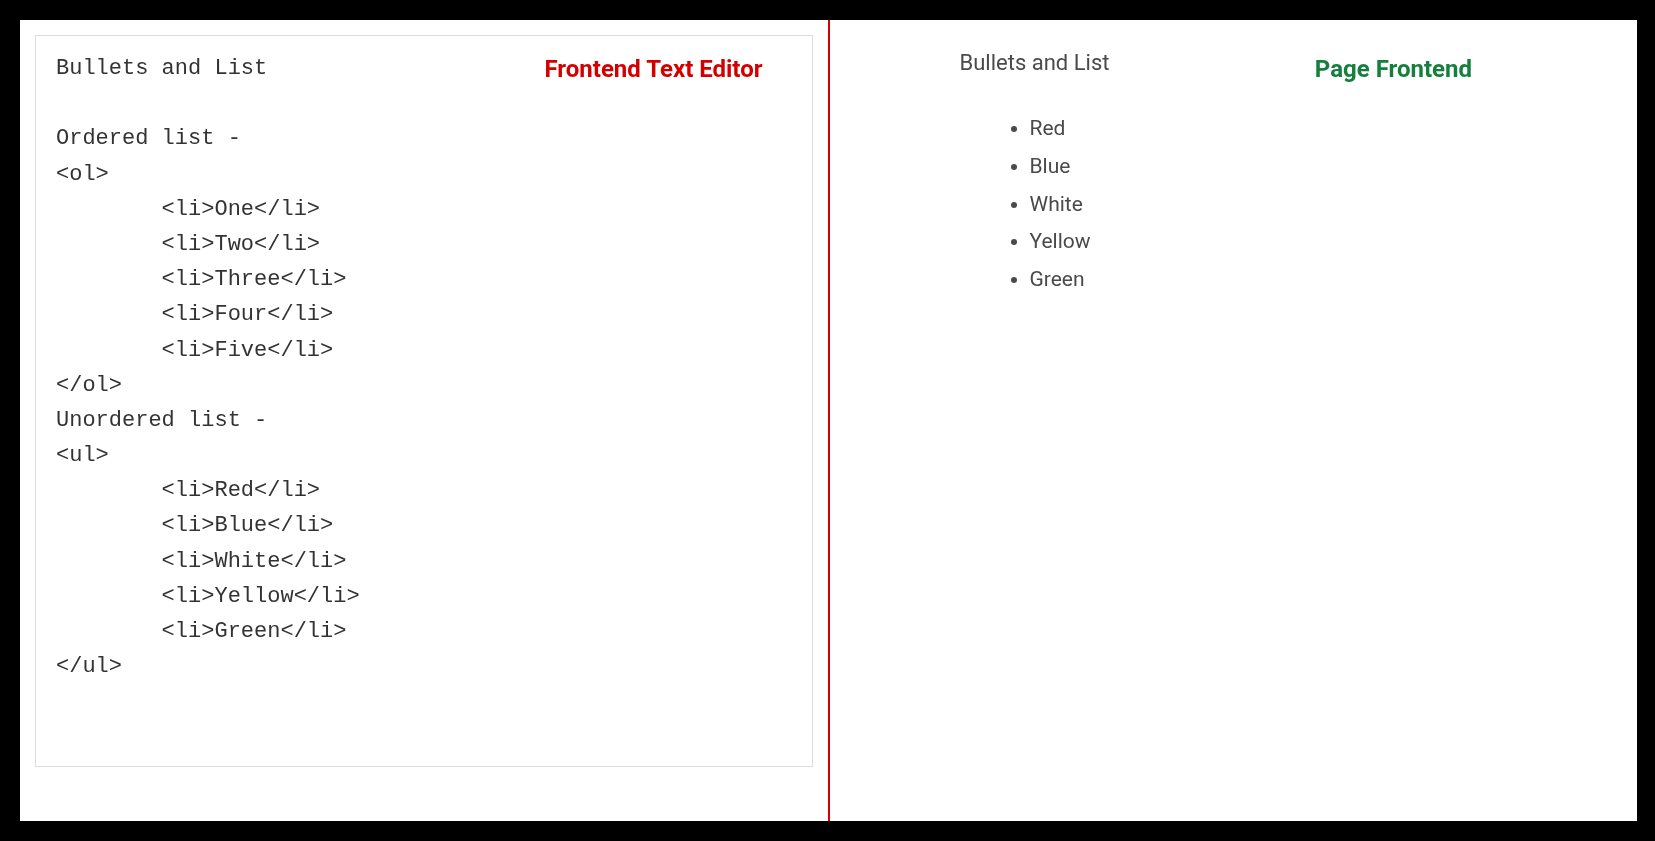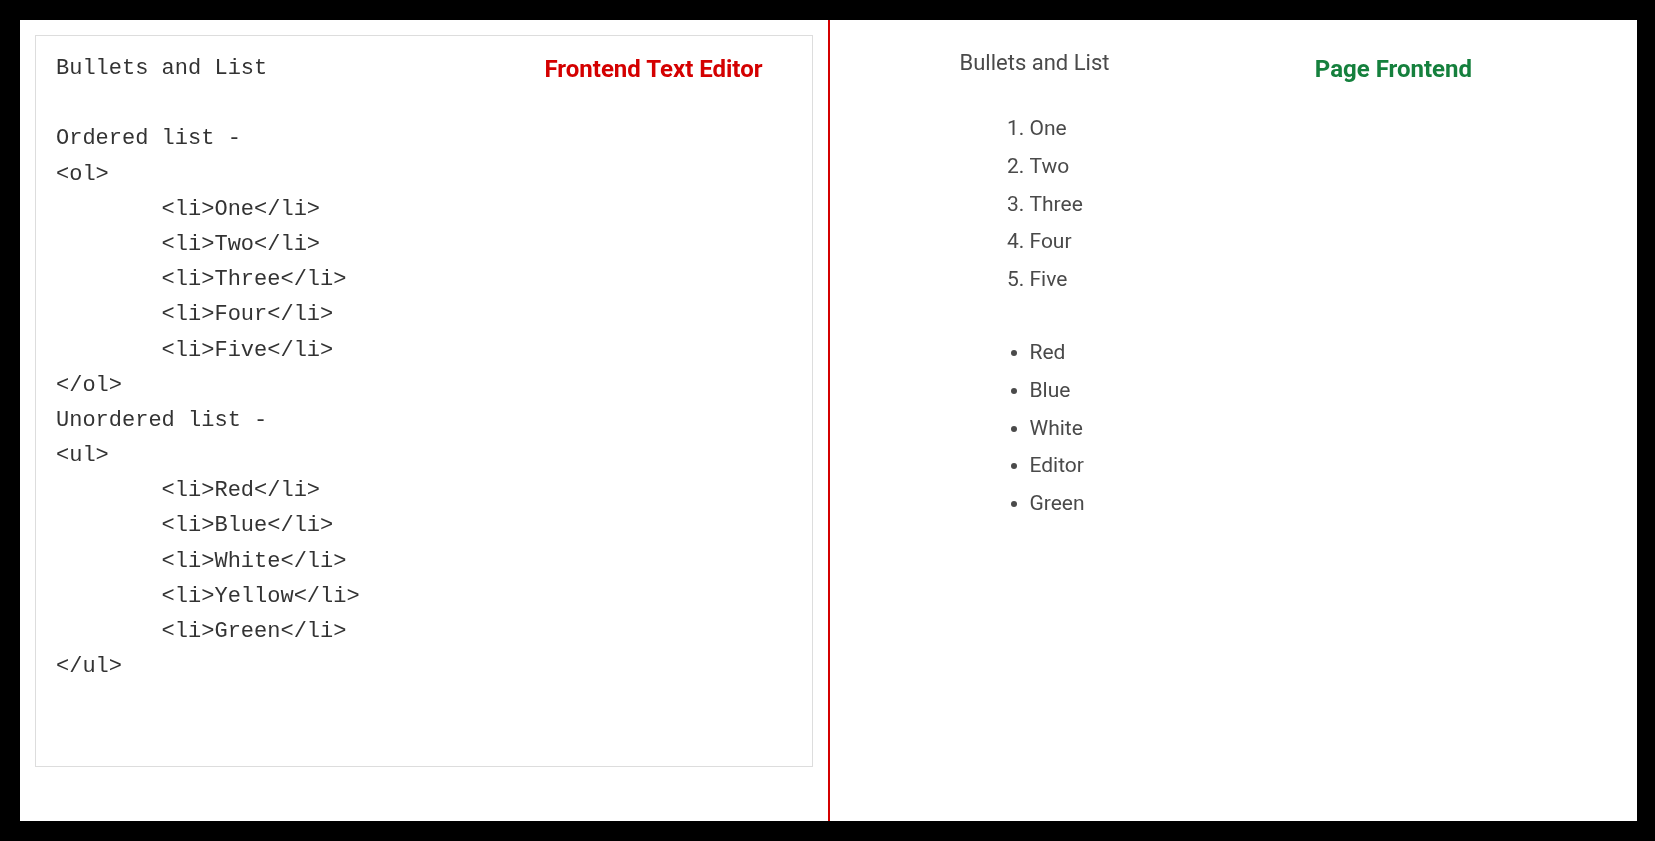--- a/index.html
+++ b/index.html
@@ -117,30 +117,23 @@
 &lt;/ul&gt;</div>
   </div>
 
   <div class="divider"></div>
 
   <div class="right-panel">
     <div class="badge-right">Page Frontend</div>
 
     <div class="fe-title">Bullets and List</div>
 
-    <ol class="fe-ol">
-      <li>One</li>
-      <li>Two</li>
-      <li>Three</li>
-      <li>Four</li>
-      <li>Five</li>
-    </ol>
 
     <ul class="fe-ul">
       <li>Red</li>
       <li>Blue</li>
       <li>White</li>
-      <li>Editor</li>
+      <li>Yellow</li>
       <li>Green</li>
     </ul>
   </div>
 
 </div>
 
 </body></html>

